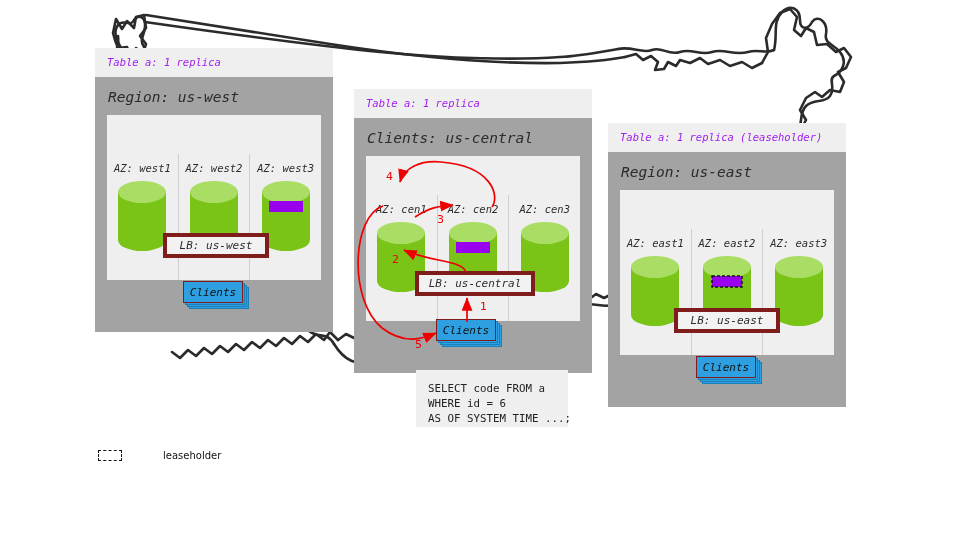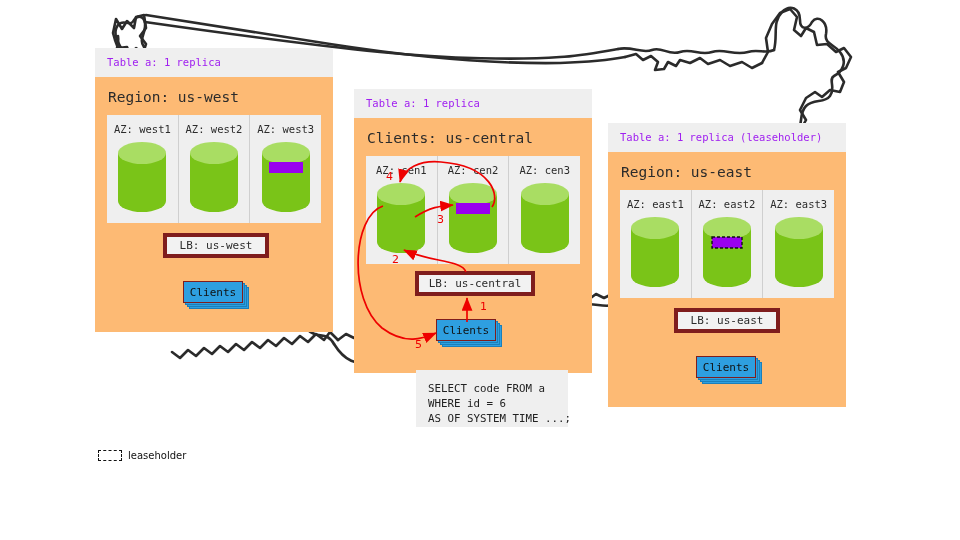--- a/index.html
+++ b/index.html
@@ -8,22 +8,23 @@
     background:#ffffff;
     font-family:"DejaVu Sans Mono","Liberation Mono",monospace;
     overflow:hidden;position:relative;
   }
   #stage{position:absolute;left:0;top:0;width:960px;height:540px;}
   #mapsvg{position:absolute;left:0;top:0;width:960px;height:540px;}
   #arrowsvg{position:absolute;left:0;top:0;width:960px;height:540px;pointer-events:none;}
 
   .region-panel{
     position:absolute;
-    background:#fdba74;
-    box-sizing:border-box;
+    background:#a3a3a3;
+    box-sizing:border-box;
+    font-style:italic;
   }
   .panel-header{
     background:#efefef;
     color:#a020f0;
     font-size:10.5px;
     line-height:1;
     padding:9px 0 9px 12px;
     letter-spacing:0px;
     white-space:nowrap;
   }
@@ -35,22 +36,23 @@
   }
   .az-row{
     display:flex;
     background:#efefef;
     margin:0 12px;
   }
   .az-cell{
     flex:1 1 0;
     box-sizing:border-box;
     text-align:center;
-    padding:8px 0 10px 0;
+    padding:8px 0 28px 0;
     border-right:1px solid #cfcfcf;
+    margin-top:39px;
   }
   .az-cell:last-child{border-right:none;}
   .az-label{
     color:#2b2b2b;
     font-size:10.5px;
     white-space:nowrap;
     display:block;
     margin-bottom:6px;
   }
   .cyl-wrap{display:flex;justify-content:center;}
@@ -92,20 +94,21 @@
     line-height:15px;
     padding:11px 0 11px 12px;
     white-space:pre;
   }
   .legend{
     position:absolute;
     display:flex;align-items:flex-start;
     font-size:10px;
     color:#111;
     font-family:"DejaVu Sans","Liberation Sans",sans-serif;
+    gap:35px;
   }
   .legend-swatch{
     width:24px;height:11px;
     border:1.6px dashed #111;
     box-sizing:border-box;
     margin-right:6px;
   }
 </style>
 </head>
 <body>

